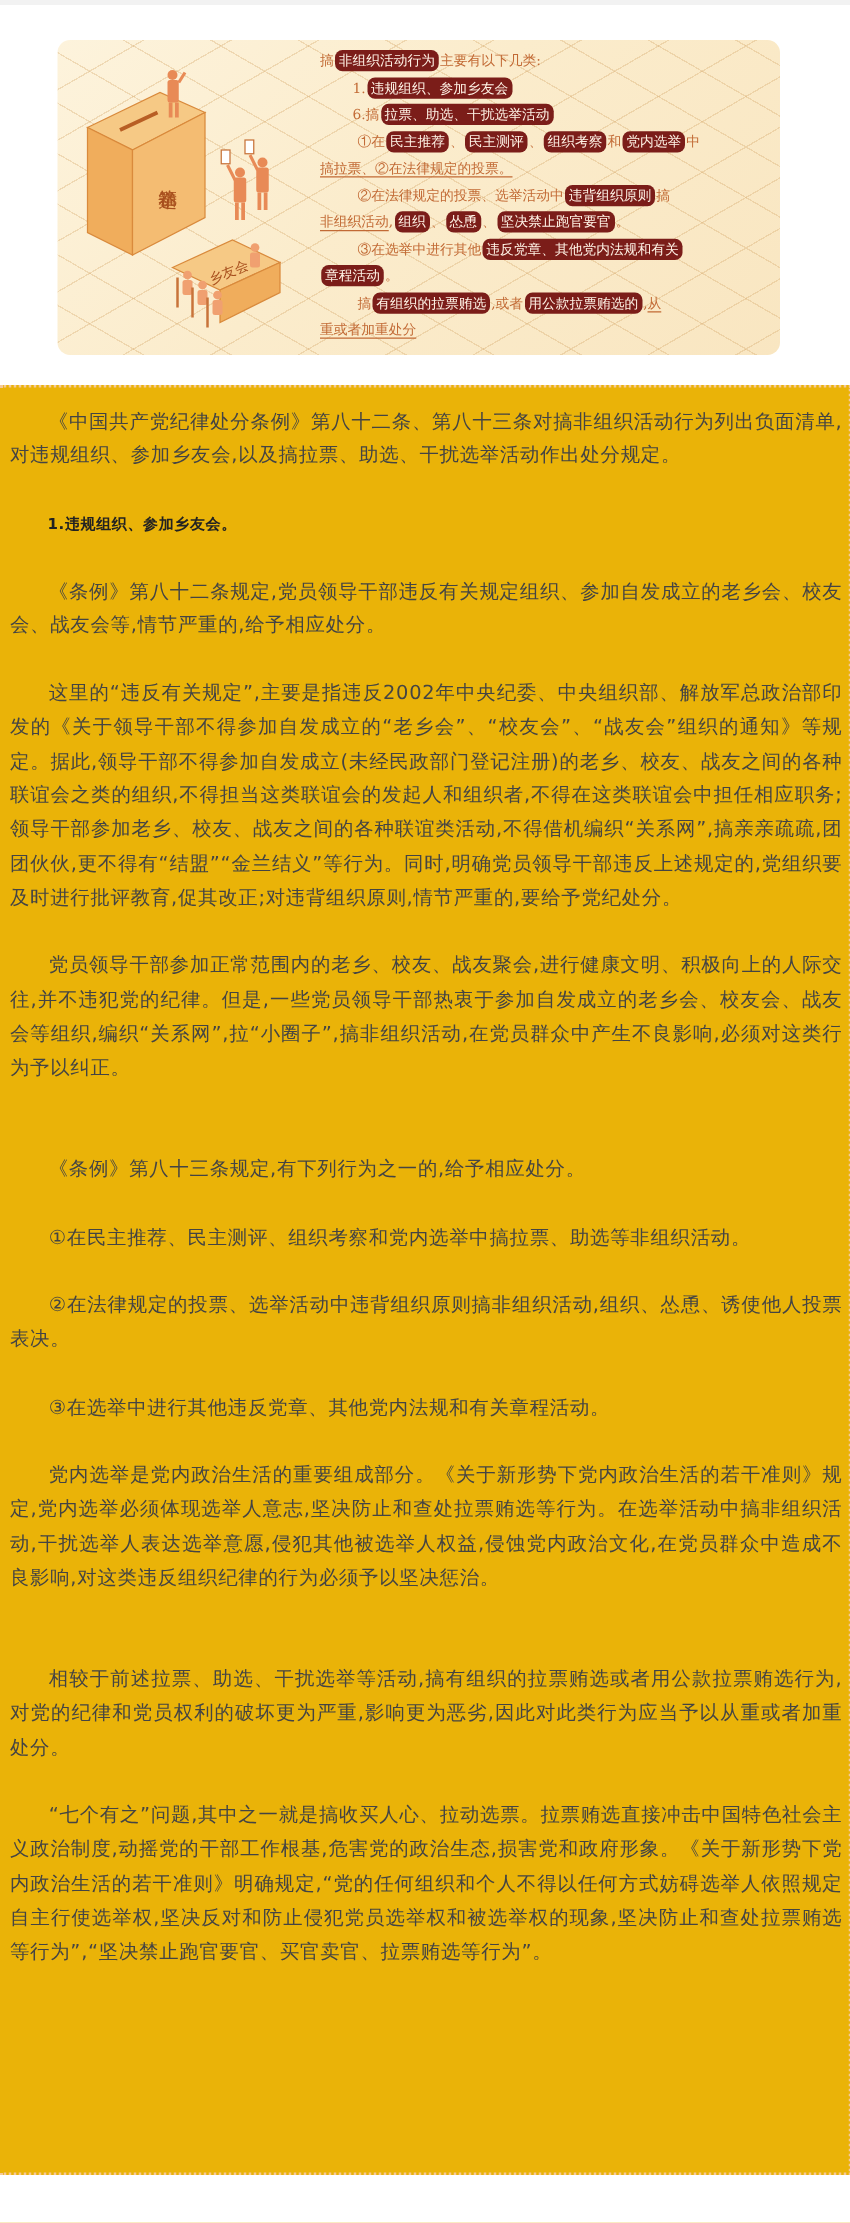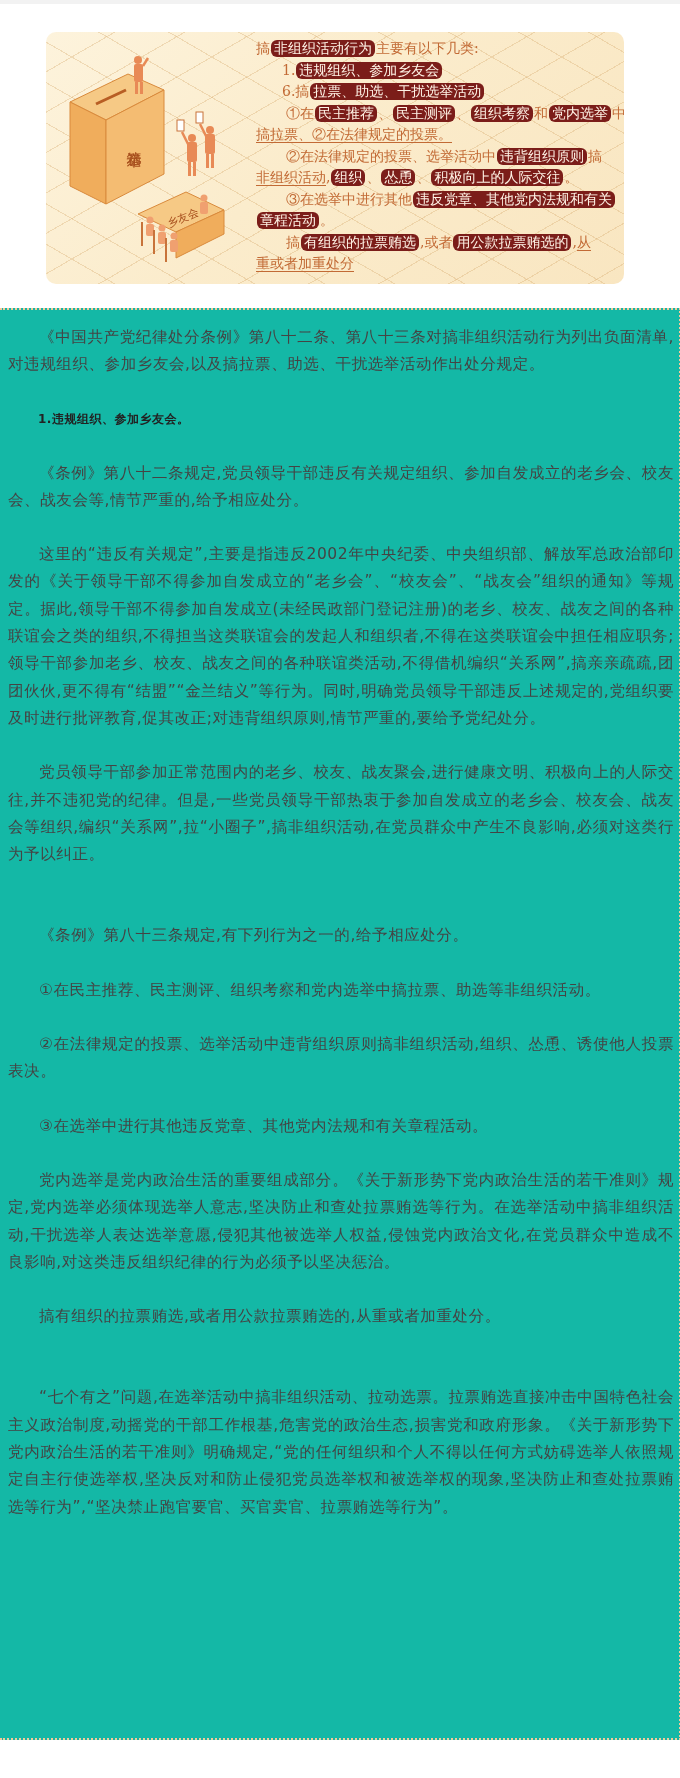--- a/index.html
+++ b/index.html
@@ -11,31 +11,31 @@
   .banner { position: absolute; left: 46px; top: 32px; width: 578px; height: 252px;
             border-radius: 10px; overflow: hidden;
             background: linear-gradient(135deg, #fdf3dc 0%, #fbeccc 45%, #f9e6c1 100%); }
   .banner .grid { position: absolute; inset: 0;
             background-image:
               repeating-linear-gradient(30deg, transparent 0 34px, rgba(214,170,110,0.35) 34px 35px),
               repeating-linear-gradient(150deg, transparent 0 34px, rgba(214,170,110,0.35) 34px 35px); }
   .banner .art { position: absolute; left: 0; top: 0; width: 210px; height: 252px; }
   .banner .text { position: absolute; left: 210px; top: 6px; width: 362px;
             font-family: "DejaVu Serif", "Liberation Serif", serif;
-            font-size: 14px; line-height: 21.5px; color: #c26a35; }
+            font-size: 11px; line-height: 21.5px; color: #c26a35; }
   .banner .line { white-space: nowrap; }
   .banner .ind1 { padding-left: 26px; }
   .banner .ind2 { padding-left: 30px; }
   .pill { display: inline-block; background: #7b1d19; color: #fff3e6; border-radius: 6px;
           padding: 0 3px; line-height: 17px; margin: 0 1px; }
   .ul { border-bottom: 1.5px solid #c26a35; }
 
   
   .article { position: absolute; left: 0; top: 308px; width: 666px; height: 1428px;
-             background: #14b8a6;
+             background: #eab308;
              border-top: 2px dotted #f5c99a; border-right: 2px dotted #f5c99a; border-bottom: 2px dotted #f5c99a;
              padding: 0 5px 0 8px; box-sizing: content-box; }
   .article p { margin: 0; font-size: 15.5px; line-height: 27.3px; color: #444444;
                text-indent: 2em; letter-spacing: 0.6px; text-align: justify; }
   .article h3 { margin: 0; font-size: 12px; line-height: 27px; color: #222; font-weight: bold;
                 padding-left: 30px; letter-spacing: 0.5px; }
   .gap { height: 27px; }
 </style>
 </head>
 <body>
@@ -106,21 +106,21 @@
     <div class="line ind2">
       <span>①在</span><span class="pill">民主推荐</span><span>、</span><span class="pill">民主测评</span><span>、</span><span class="pill">组织考察</span><span>和</span><span class="pill">党内选举</span><span>中</span>
     </div>
     <div class="line">
       <span class="ul">搞拉票、②在法律规定的投票。</span>
     </div>
     <div class="line ind2">
       <span>②在法律规定的投票、选举活动中</span><span class="pill">违背组织原则</span><span>搞</span>
     </div>
     <div class="line">
-      <span class="ul">非组织活动</span><span>,</span><span class="pill">组织</span><span>、</span><span class="pill">怂恿</span><span>、</span><span class="pill">积极向上的人际交往</span><span>。</span>
+      <span class="ul">非组织活动</span><span>,</span><span class="pill">组织</span><span>、</span><span class="pill">怂恿</span><span>、</span><span class="pill">坚决禁止跑官要官</span><span>。</span>
     </div>
     <div class="line ind2">
       <span>③在选举中进行其他</span><span class="pill">违反党章、其他党内法规和有关</span>
     </div>
     <div class="line">
       <span class="pill">章程活动</span><span>。</span>
     </div>
     <div class="line ind2">
       <span>搞</span><span class="pill">有组织的拉票贿选</span><span>,或者</span><span class="pill">用公款拉票贿选的</span><span>,</span><span class="ul">从</span>
     </div>
@@ -146,17 +146,17 @@
   <p>《条例》第八十三条规定,有下列行为之一的,给予相应处分。</p>
   <div class="gap"></div>
   <p>①在民主推荐、民主测评、组织考察和党内选举中搞拉票、助选等非组织活动。</p>
   <div class="gap"></div>
   <p>②在法律规定的投票、选举活动中违背组织原则搞非组织活动,组织、怂恿、诱使他人投票表决。</p>
   <div class="gap"></div>
   <p>③在选举中进行其他违反党章、其他党内法规和有关章程活动。</p>
   <div class="gap"></div>
   <p>党内选举是党内政治生活的重要组成部分。《关于新形势下党内政治生活的若干准则》规定,党内选举必须体现选举人意志,坚决防止和查处拉票贿选等行为。在选举活动中搞非组织活动,干扰选举人表达选举意愿,侵犯其他被选举人权益,侵蚀党内政治文化,在党员群众中造成不良影响,对这类违反组织纪律的行为必须予以坚决惩治。</p>
   <div class="gap"></div>
-  <p>搞有组织的拉票贿选,或者用公款拉票贿选的,从重或者加重处分。</p>
   <div class="gap"></div>
+  <p>相较于前述拉票、助选、干扰选举等活动,搞有组织的拉票贿选或者用公款拉票贿选行为,对党的纪律和党员权利的破坏更为严重,影响更为恶劣,因此对此类行为应当予以从重或者加重处分。</p>
   <div class="gap"></div>
-  <p>“七个有之”问题,在选举活动中搞非组织活动、拉动选票。拉票贿选直接冲击中国特色社会主义政治制度,动摇党的干部工作根基,危害党的政治生态,损害党和政府形象。《关于新形势下党内政治生活的若干准则》明确规定,“党的任何组织和个人不得以任何方式妨碍选举人依照规定自主行使选举权,坚决反对和防止侵犯党员选举权和被选举权的现象,坚决防止和查处拉票贿选等行为”,“坚决禁止跑官要官、买官卖官、拉票贿选等行为”。</p>
+  <p>“七个有之”问题,其中之一就是搞收买人心、拉动选票。拉票贿选直接冲击中国特色社会主义政治制度,动摇党的干部工作根基,危害党的政治生态,损害党和政府形象。《关于新形势下党内政治生活的若干准则》明确规定,“党的任何组织和个人不得以任何方式妨碍选举人依照规定自主行使选举权,坚决反对和防止侵犯党员选举权和被选举权的现象,坚决防止和查处拉票贿选等行为”,“坚决禁止跑官要官、买官卖官、拉票贿选等行为”。</p>
 </div>
 
 </body></html>

